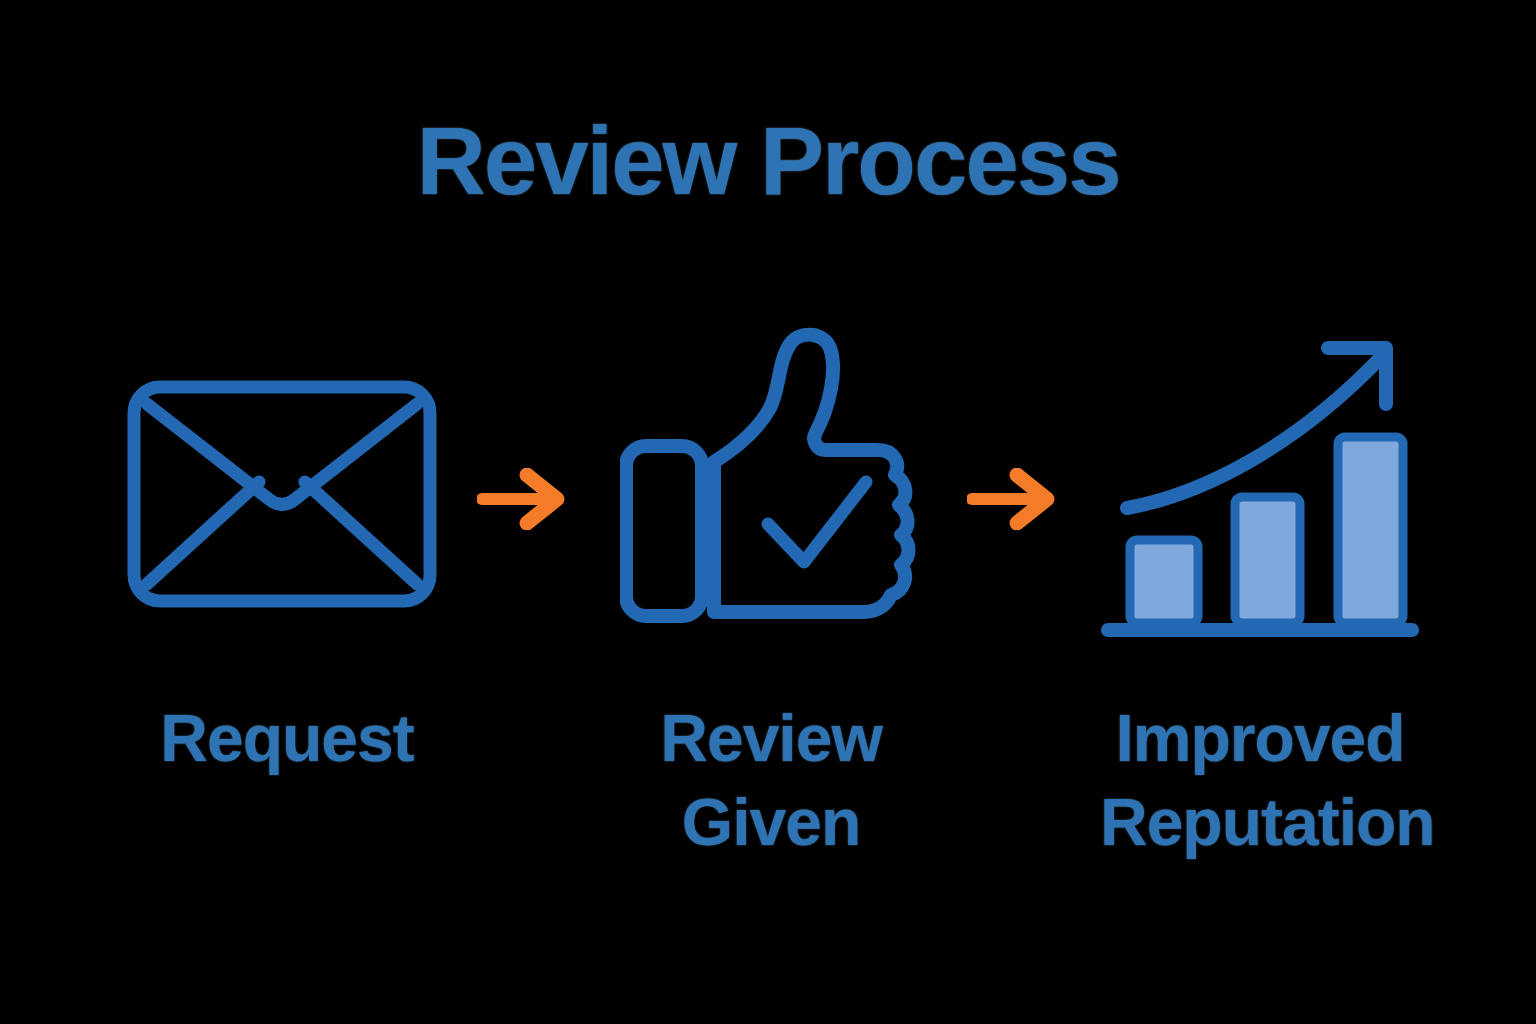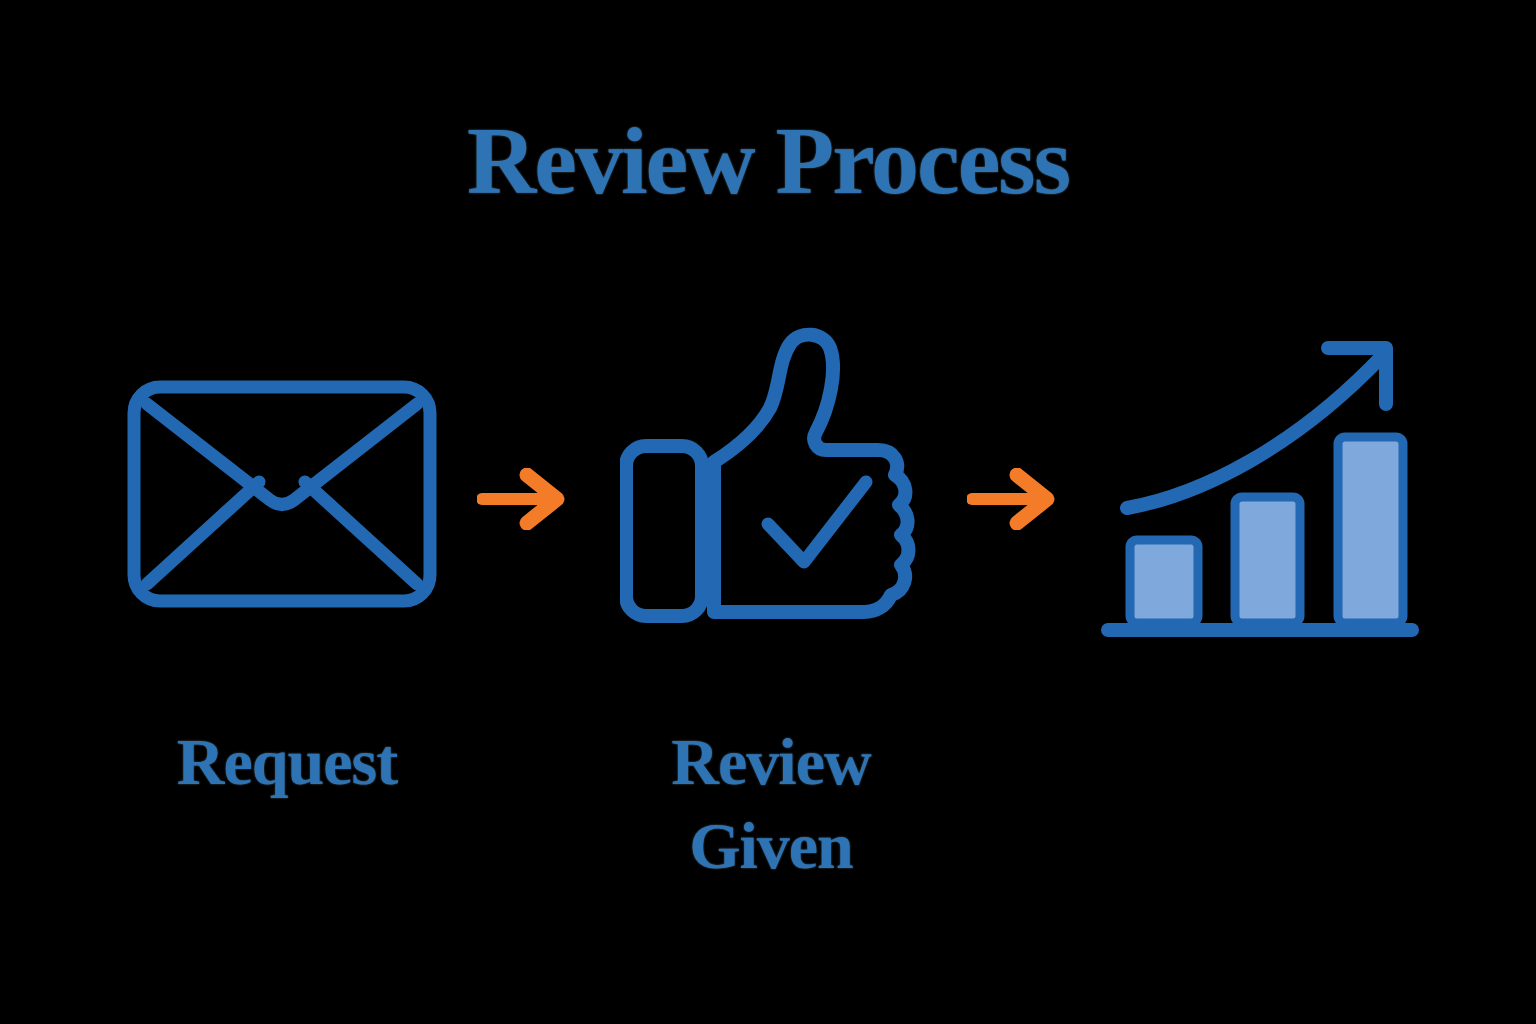--- a/index.html
+++ b/index.html
@@ -6,21 +6,21 @@
     margin: 0;
     padding: 0;
     background: #000000;
   }
   .canvas {
     position: relative;
     width: 1536px;
     height: 1024px;
     background: var(--background, #000000);
     overflow: hidden;
-    font-family: Liberation Serif, serif;
+    font-family: Liberation Sans, sans-serif;
   }
   .title {
     position: absolute;
     left: 0;
     right: 0;
     top: 113px;
     margin: 0;
     text-align: center;
     font-size: 96px;
     font-weight: 700;
@@ -58,21 +58,20 @@
     top: 696px;
     width: 320px;
     text-align: center;
     font-size: 66px;
     font-weight: 700;
     letter-spacing: -1px;
     line-height: 1.28;
     white-space: pre-line;
     color: var(--label-blue, #2E74B5);
     text-shadow: 0 0 2px rgba(150, 195, 235, 0.5);
-    margin-top: 24px;
   }
   .step-label-1 { left: 127px; }
   .step-label-2 { left: 611px; text-align: center; }
   .step-label-3 { left: 1100px; }
 </style>
 </head>
 <body>
 
 <div class="canvas">
 
@@ -129,14 +128,16 @@
       <rect class="bar-rect" x="238" y="97" width="65" height="186" rx="7"></rect>
       <path d="M 8 290 L 312 290" stroke-width="14"></path>
       <path d="M 27 168 C 100 155 195 108 284 14" stroke-width="14"></path>
       <path d="M 228 8 L 286 8 L 286 64" stroke-width="14"></path>
     </svg>
   </div>
 
   <div class="step-label step-label-1">Request</div>
   <div class="step-label step-label-2">Review
 Given</div>
+  <div class="step-label step-label-3">Improved
+Reputation</div>
 
 </div>
 
 </body></html>

